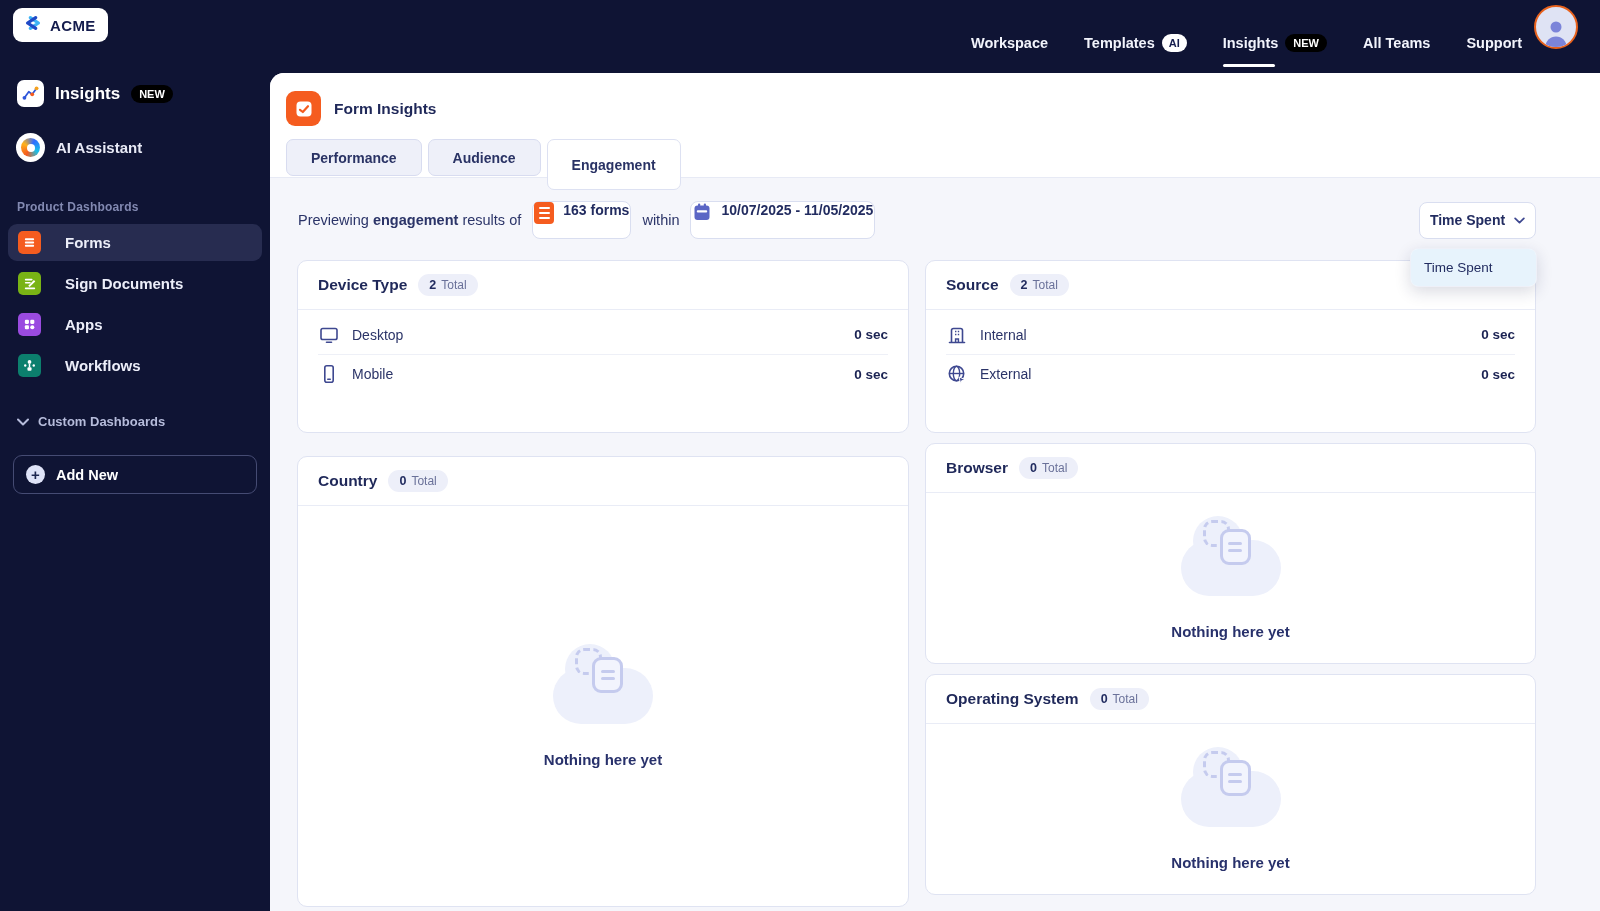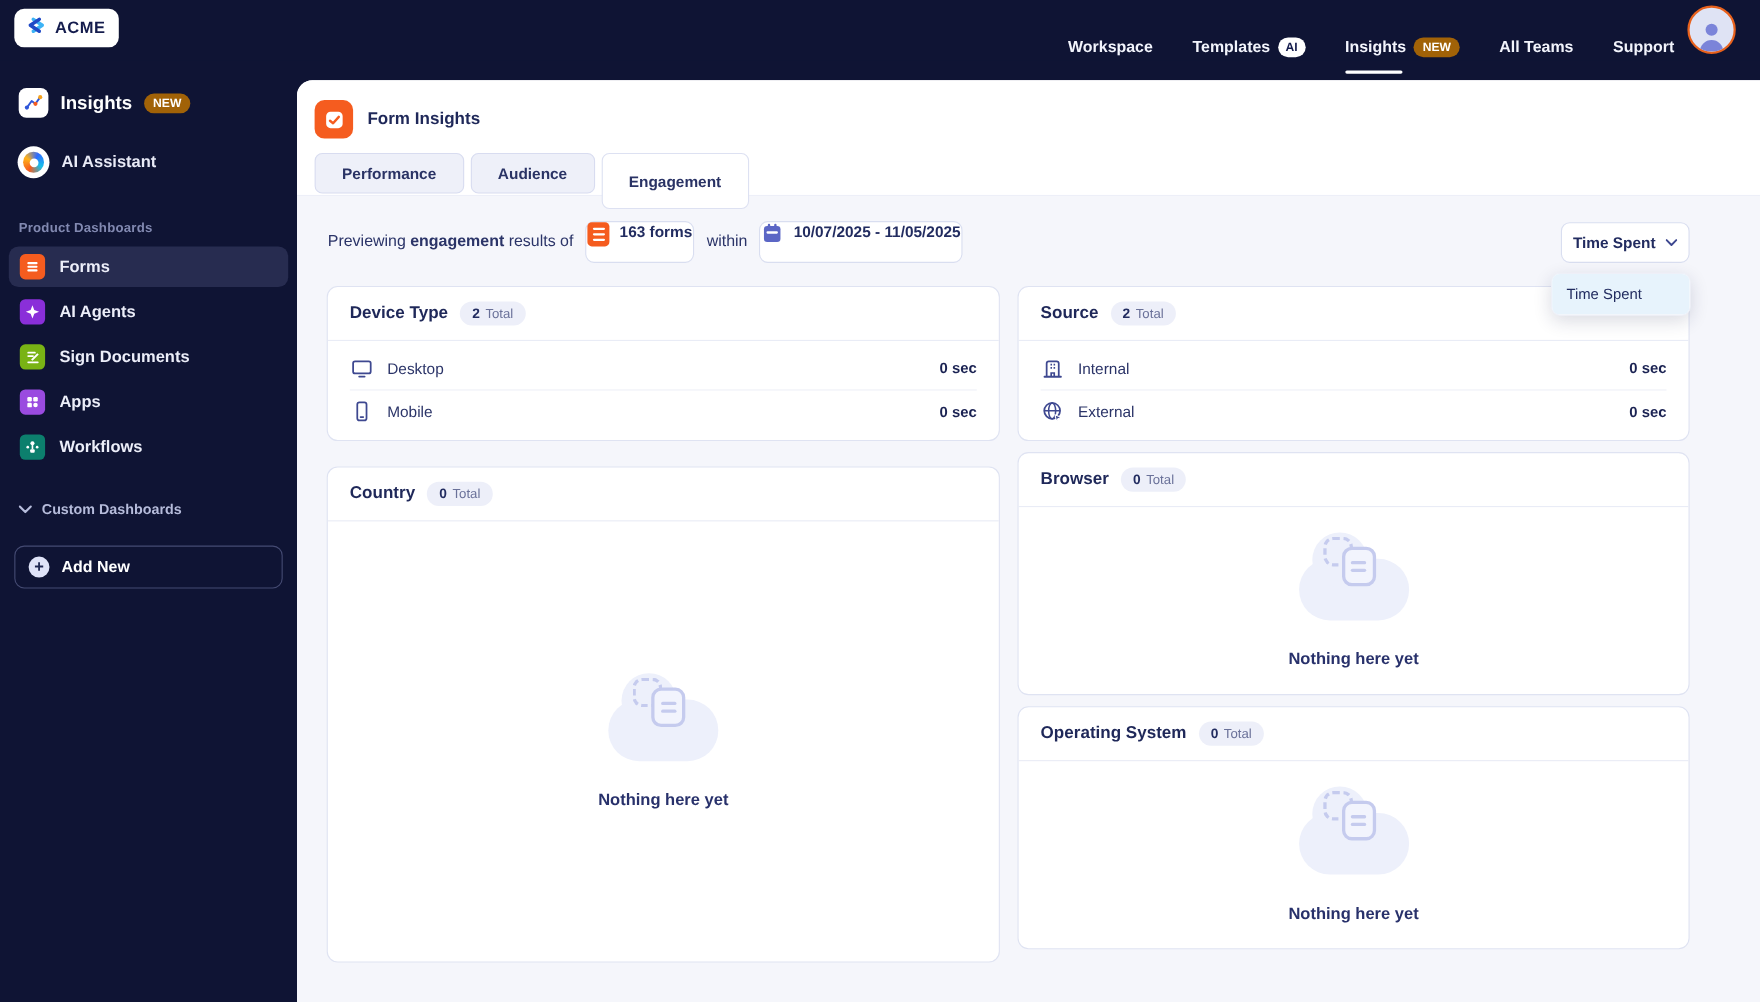--- a/index.html
+++ b/index.html
@@ -7,36 +7,36 @@
   body { background:#0f1434; font-family:"Liberation Sans", sans-serif; color:#1f2859; position:relative; }
 
   
   .topbar { position:absolute; top:0; left:0; width:1600px; height:55px; background:#0f1434; display:flex; align-items:center; z-index:30; }
   .logo-box { position:absolute; left:13px; top:8px; background:#fff; border-radius:9px; padding:6px 12px 6px 9px; display:flex; align-items:center; gap:6px; }
   .logo-box .brand-name { font-weight:bold; font-size:15px; color:#141c4d; letter-spacing:.4px; }
   .topnav { position:absolute; right:78px; top:15px; height:55px; display:flex; align-items:center; gap:36px; }
   .topnav-item { display:flex; align-items:center; gap:7px; color:#f2f4fc; font-size:14.5px; font-weight:600; position:relative; cursor:pointer; }
   .topnav-item.active::after { content:""; position:absolute; left:0; bottom:-15px; width:52px; height:3px; background:#fff; border-radius:2px; }
   .pill-ai { background:#fff; color:#141c4d; font-size:11px; font-weight:bold; border-radius:9px; padding:3px 7px; }
-  .pill-new { background:#a16207; color:#fff; font-size:11px; font-weight:bold; border-radius:9px; padding:3px 8px; }
+  .pill-new { background:#000000; color:#fff; font-size:11px; font-weight:bold; border-radius:9px; padding:3px 8px; }
   .avatar { position:absolute; right:22px; top:5px; width:44px; height:44px; border-radius:50%; background:#dfe3f4; border:2.5px solid #e8611c; display:flex; align-items:flex-end; justify-content:center; overflow:hidden; cursor:pointer; }
 
   
   .sidebar { position:absolute; top:0; left:0; width:270px; height:911px; background:#0f1434; z-index:20; }
   .side-insights { display:flex; align-items:center; gap:11px; margin:80px 0 0 17px; }
   .side-insights .ins-icon { width:27px; height:27px; background:#fff; border-radius:7px; display:flex; align-items:center; justify-content:center; }
   .side-insights .lbl { color:#fff; font-size:17px; font-weight:bold; }
   .side-ai { display:flex; align-items:center; gap:11px; margin:26px 0 0 16px; cursor:pointer; }
   .ai-orb { width:29px; height:29px; border-radius:50%; background:#fff; display:flex; align-items:center; justify-content:center; }
   .ai-orb .swirl { width:19px; height:19px; border-radius:50%; background:conic-gradient(from 210deg,#f55c1f,#ffb21a,#2f6bff,#17c0e9,#f55c1f); position:relative; }
   .ai-orb .swirl::after { content:""; position:absolute; left:5.5px; top:5.5px; width:8px; height:8px; border-radius:50%; background:#fff; }
   .side-ai .lbl { color:#e8eaf6; font-size:15px; font-weight:600; }
   .section-label { margin:38px 0 10px 17px; color:#8289b1; font-size:12px; font-weight:bold; letter-spacing:.2px; }
   .nav-list { padding:0 8px; }
-  .nav-item { display:flex; align-items:center; gap:13px; height:37px; padding:0 10px; border-radius:9px; margin-bottom:4px; cursor:pointer; }
+  .nav-item { display:flex; align-items:center; gap:24px; height:37px; padding:0 10px; border-radius:9px; margin-bottom:4px; cursor:pointer; }
   .nav-item.active { background:#272c50; }
   .nav-item .lbl { color:#eceef9; font-size:15px; font-weight:600; }
   .tile { width:23px; height:23px; border-radius:5px; display:flex; align-items:center; justify-content:center; flex:none; }
   .tile.orange { background:#f55c1f; } .tile.purple { background:#8a2fd9; }
   .tile.green { background:#79b315; } .tile.violet { background:#9a4be0; } .tile.teal { background:#0c7f6d; }
   .custom-dash { display:flex; align-items:center; gap:9px; margin:30px 0 4px 17px; color:#b6bcdb; font-size:13px; font-weight:bold; cursor:pointer; }
   .add-new { margin:26px 13px 0 13px; height:39px; border:1px solid #454b73; border-radius:9px; display:flex; align-items:center; gap:11px; padding:0 12px; cursor:pointer; }
   .add-new .plus { width:19px; height:19px; border-radius:50%; background:#dfe3f8; color:#1d2650; font-size:15px; font-weight:bold; display:flex; align-items:center; justify-content:center; line-height:1; }
   .add-new .lbl { color:#fff; font-size:14.5px; font-weight:bold; }
 
@@ -72,21 +72,21 @@
   .card-head { display:flex; align-items:center; gap:11px; padding:13px 20px; border-bottom:1px solid #e9ecf6; }
   .card-title { font-size:15.5px; font-weight:bold; color:#1f2859; }
   .total-badge { background:#edeff9; border-radius:12px; padding:4px 11px; display:flex; align-items:baseline; gap:5px; }
   .total-badge .num { font-size:12.5px; font-weight:bold; color:#222c60; }
   .total-badge .word { font-size:12px; color:#6a7199; }
   .metric-row { display:flex; align-items:center; gap:12px; height:39px; margin:0 20px; }
   .metric-row + .metric-row { border-top:1px solid #eef0f7; }
   .metric-rows { padding:5px 0 8px 0; }
   .metric-label { font-size:14px; color:#2b3468; }
   .metric-value { margin-left:auto; font-size:13.5px; font-weight:bold; color:#1a2252; }
-  .card.h141 { height:141px; } .card.h451 { height:451px; } .card.h221 { height:221px; }
+  .card.h141 { height:173px; } .card.h451 { height:451px; } .card.h221 { height:221px; }
   .card-empty { flex:1; display:flex; flex-direction:column; align-items:center; justify-content:center; gap:27px; }
   .blob { position:relative; width:100px; height:56px; background:#edf0fb; border-radius:29px; margin-top:24px; }
   .blob::before { content:""; position:absolute; left:12px; top:-24px; width:50px; height:50px; border-radius:50%; background:#edf0fb; }
   .doc-dashed { position:absolute; left:22px; top:-20px; width:27px; height:27px; border:3px dashed #c5cbee; border-radius:9px; }
   .doc-solid { position:absolute; left:39px; top:-11px; width:31px; height:36px; background:#f2f4fd; border:3px solid #c5cbee; border-radius:9px; display:flex; flex-direction:column; gap:4px; align-items:center; justify-content:center; }
   .doc-solid i { display:block; width:14px; height:3.2px; background:#c5cbee; border-radius:2px; }
   .empty-text { font-size:15px; font-weight:bold; color:#28316b; }
 </style>
 </head>
 <body>
@@ -156,28 +156,20 @@
       <span class="tile orange">
         <svg width="13" height="13" viewBox="0 0 14 14">
           <rect x="2" y="2.4" width="10" height="2.2" rx="1" fill="#fff"></rect>
           <rect x="2" y="5.9" width="10" height="2.2" rx="1" fill="#fff"></rect>
           <rect x="2" y="9.4" width="10" height="2.2" rx="1" fill="#fff"></rect>
         </svg>
       </span>
       <span class="lbl">Forms</span>
     </div>
     <div class="nav-item">
-      <span class="tile purple">
-        <svg width="15" height="15" viewBox="0 0 20 20">
-          <path d="M10 2 L12.2 7.8 L18 10 L12.2 12.2 L10 18 L7.8 12.2 L2 10 L7.8 7.8 Z" fill="#fff"></path>
-        </svg>
-      </span>
-      <span class="lbl">AI Agents</span>
-    </div>
-    <div class="nav-item">
       <span class="tile green">
         <svg width="14" height="14" viewBox="0 0 16 16">
           <path d="M3 3 h7 M3 6.5 h5 M3 13 h10" stroke="#fff" stroke-width="1.8" stroke-linecap="round" fill="none"></path>
           <path d="M6 10 L12.5 3.5 L14 5 L7.5 11.5 Z" fill="#fff"></path>
         </svg>
       </span>
       <span class="lbl">Sign Documents</span>
     </div>
     <div class="nav-item">
       <span class="tile violet">

